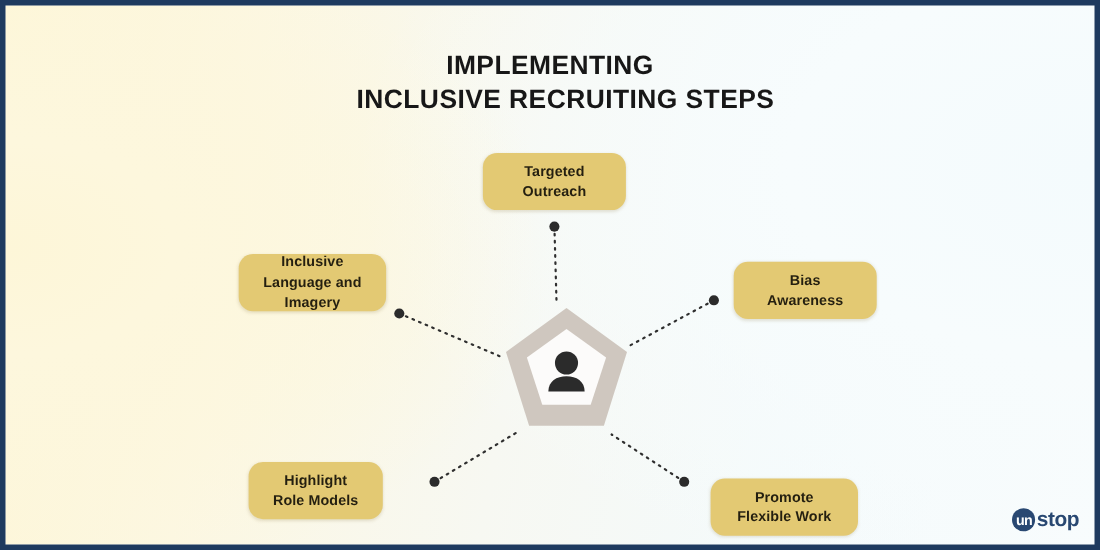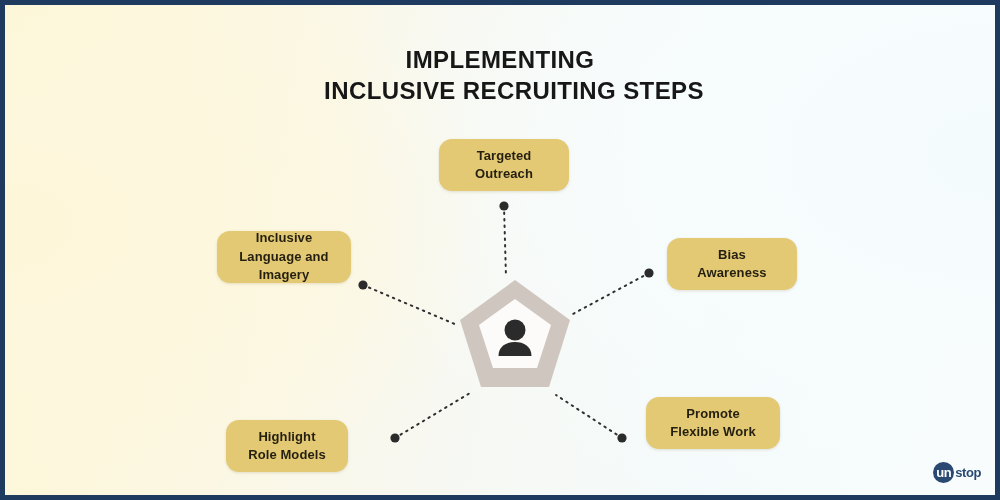--- a/index.html
+++ b/index.html
@@ -56,21 +56,21 @@
     letter-spacing:0.1px;
     box-shadow:0 1px 3px rgba(120,100,40,0.18);
     padding:4px 8px;
   }
   .node-label{white-space:pre-line;}
 
   #node-targeted{ left:434px; top:134px; width:130px; height:52px; }
   #node-inclusive{ left:212px; top:226px; width:134px; height:52px; }
   #node-bias{     left:662px; top:233px; width:130px; height:52px; }
   #node-highlight{left:221px; top:415px; width:122px; height:52px; }
-  #node-promote{  left:641px; top:392px; width:134px; height:52px; }
+  #node-promote{  left:641px; top:430px; width:134px; height:52px; }
 
   
   #center-pentagon{
     position:absolute; left:452px; top:272px; width:116px; height:116px;
   }
   #center-pentagon svg{display:block;}
 
   
   #logo{
     position:absolute; right:14px; bottom:12px;
@@ -81,21 +81,21 @@
     width:21px;height:21px;border-radius:50%;
     background:#1e3f6b;
     color:#ffffff;
     font-size:13px;font-weight:bold;
     display:flex;align-items:center;justify-content:center;
     letter-spacing:-0.5px;
     margin-right:1px;
   }
   #logo .logo-text{
     color:#1e3f6b;
-    font-size:13px;font-weight:bold;
+    font-size:19px;font-weight:bold;
     letter-spacing:-0.4px;
     line-height:1;
   }
 </style>
 </head>
 <body>
 
 <div id="infographic">
 
   <div class="title-block">

